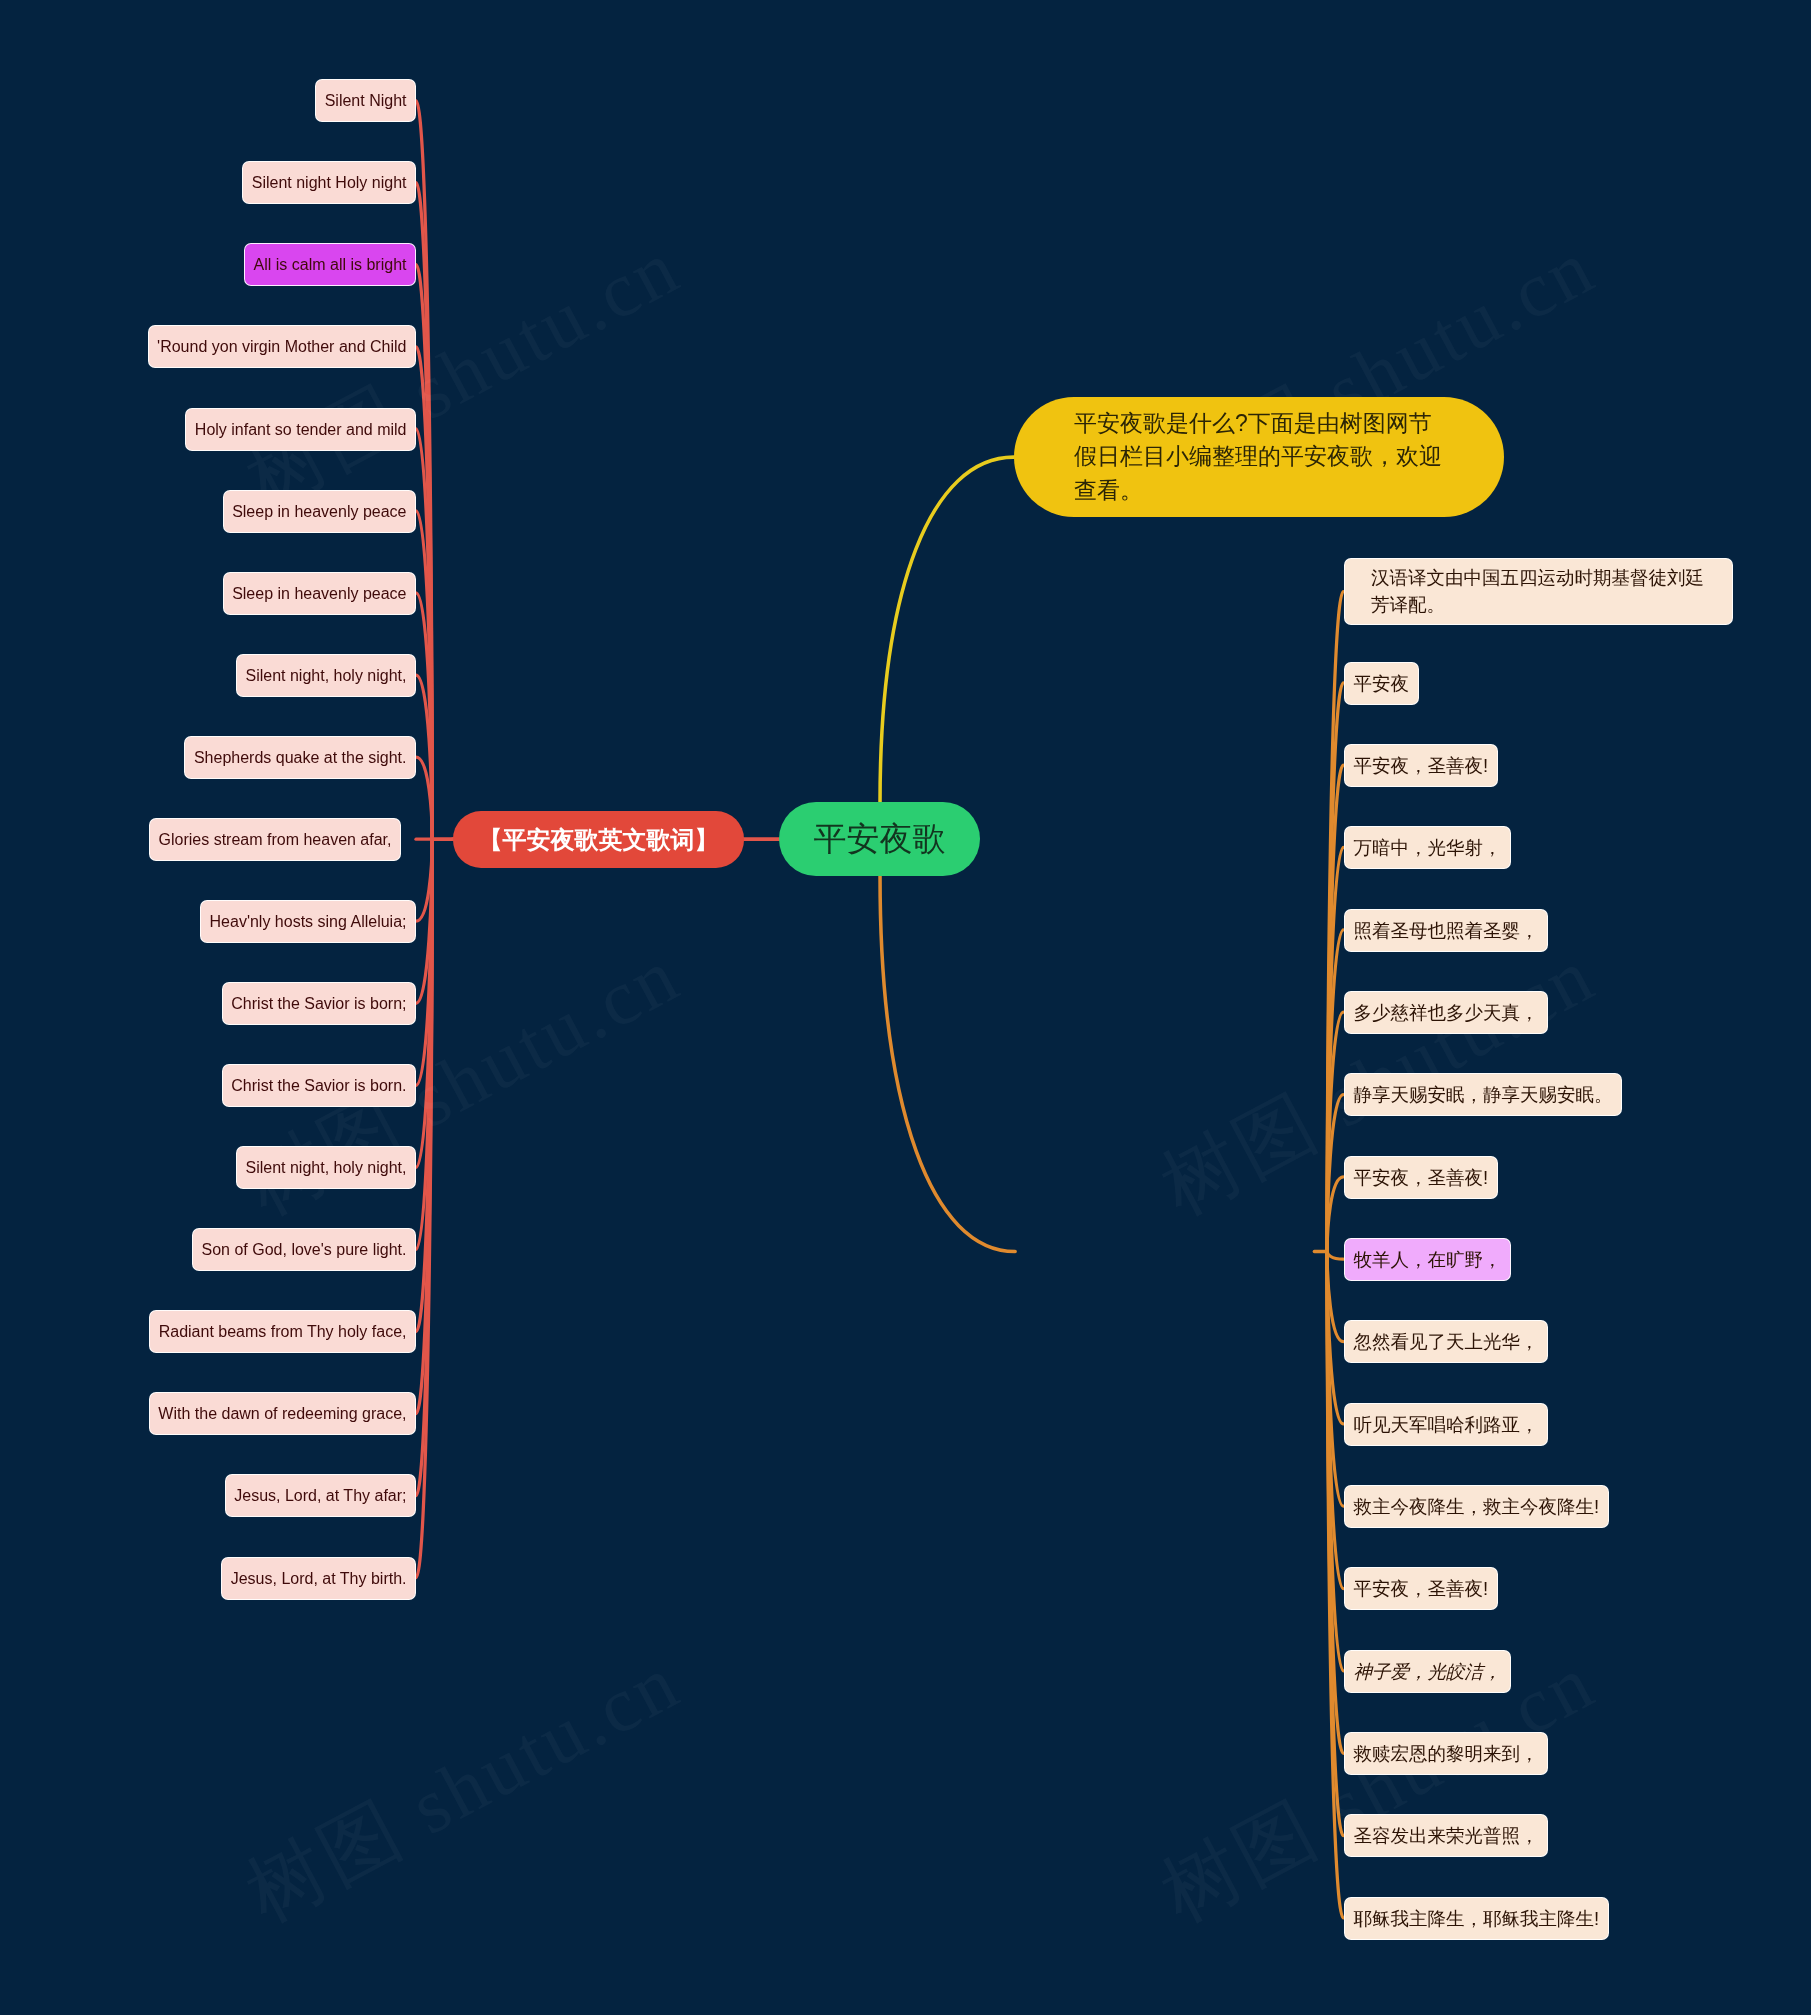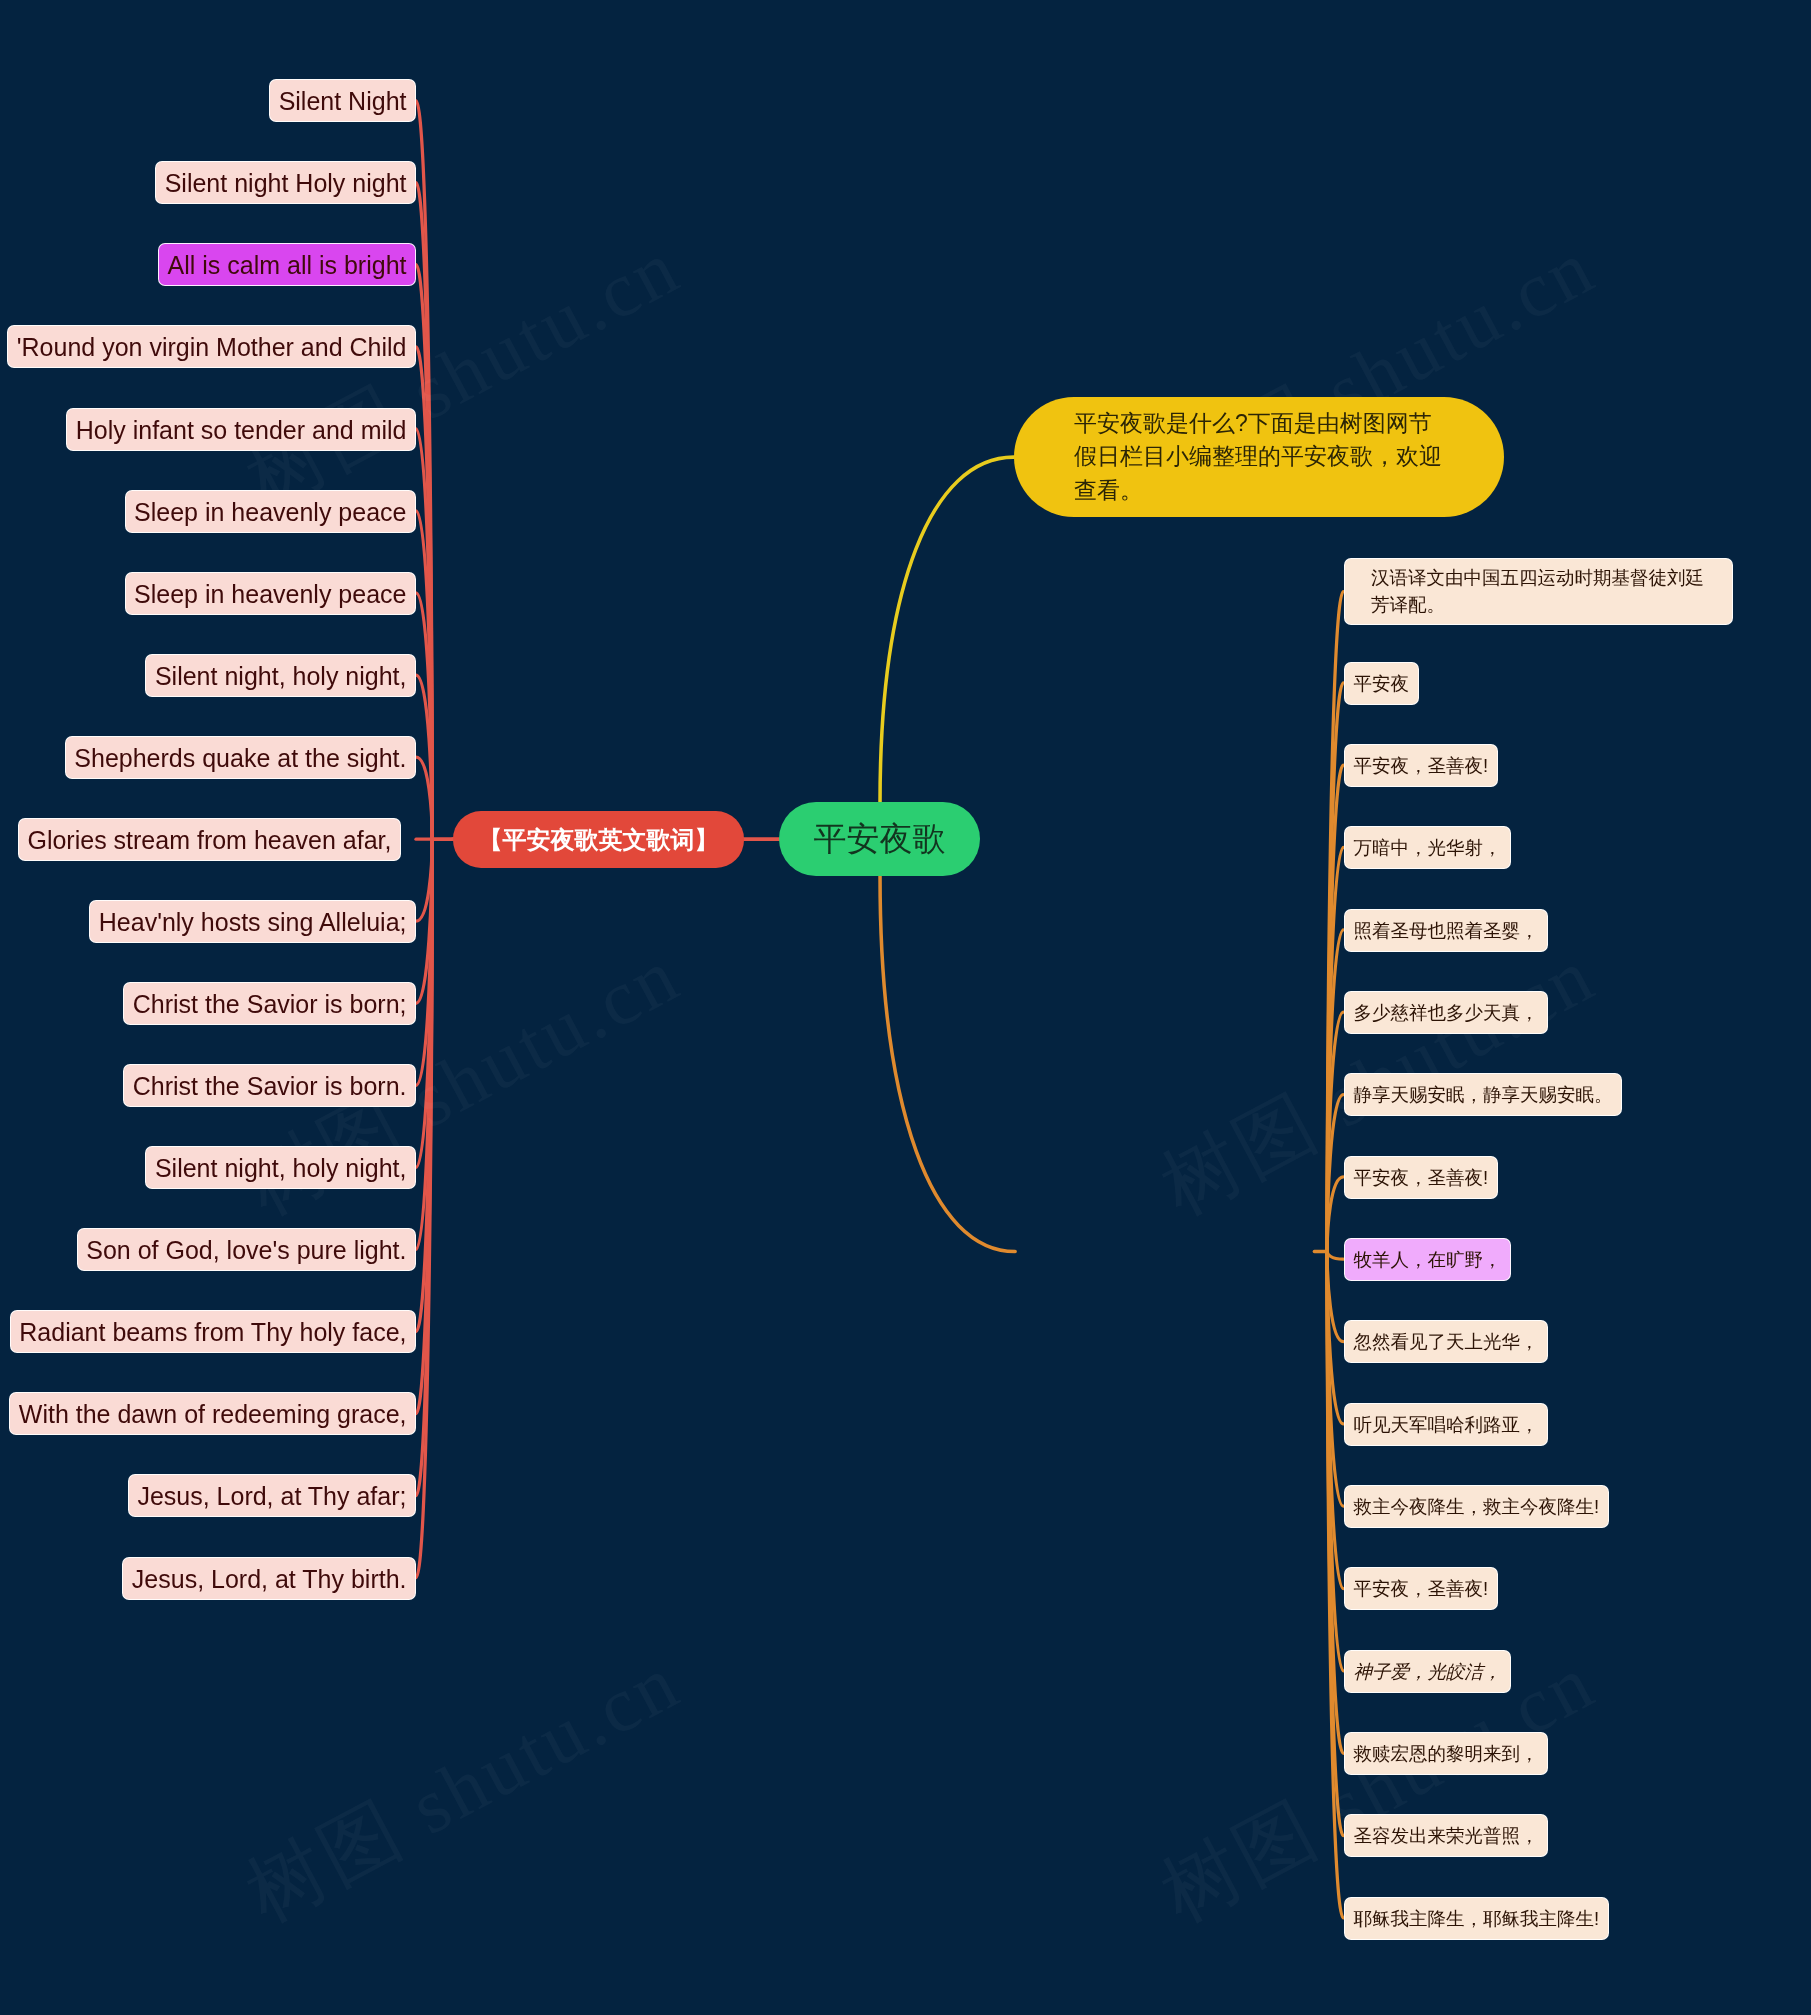--- a/index.html
+++ b/index.html
@@ -4,21 +4,21 @@
 <title>平安夜歌</title>
 <style>
 html,body{margin:0;padding:0;background:#042340;}
 body{width:1811px;height:2015px;overflow:hidden;
      font-family:"Liberation Sans","DejaVu Sans",sans-serif;
      -webkit-font-smoothing:antialiased;}
 #stage{position:relative;width:1811px;height:2015px;background:#042340;overflow:hidden;}
 #links,#wm{position:absolute;left:0;top:0;}
 .node{position:absolute;box-sizing:border-box;display:flex;align-items:center;
       white-space:nowrap;z-index:5;}
-.leaf{border-radius:7px;font-size:25px;height:43px;line-height:42px;
+.leaf{border-radius:7px;font-size:16px;height:43px;line-height:42px;
       border:1.1px solid rgba(255,255,255,0.9);box-sizing:border-box;}
 .leaf-l{justify-content:flex-end;text-align:right;padding:0 8.5px;}
 .leaf-r{justify-content:flex-start;text-align:left;padding:0 8.6px;font-size:18.5px;}
 .leaf.wrap{white-space:normal;line-height:1.45;padding:0 26px;height:67px;
            align-items:center;}
 .branch{border-radius:28px;font-size:24px;font-weight:700;justify-content:center;}
 .root{border-radius:37px;font-size:33px;justify-content:center;}
 .intro{border-radius:60px;padding:0 60px;font-size:23px;white-space:normal;
        line-height:1.45;text-align:left;}
 .wmk{position:absolute;color:rgba(255,255,255,0.037);font-size:78px;

